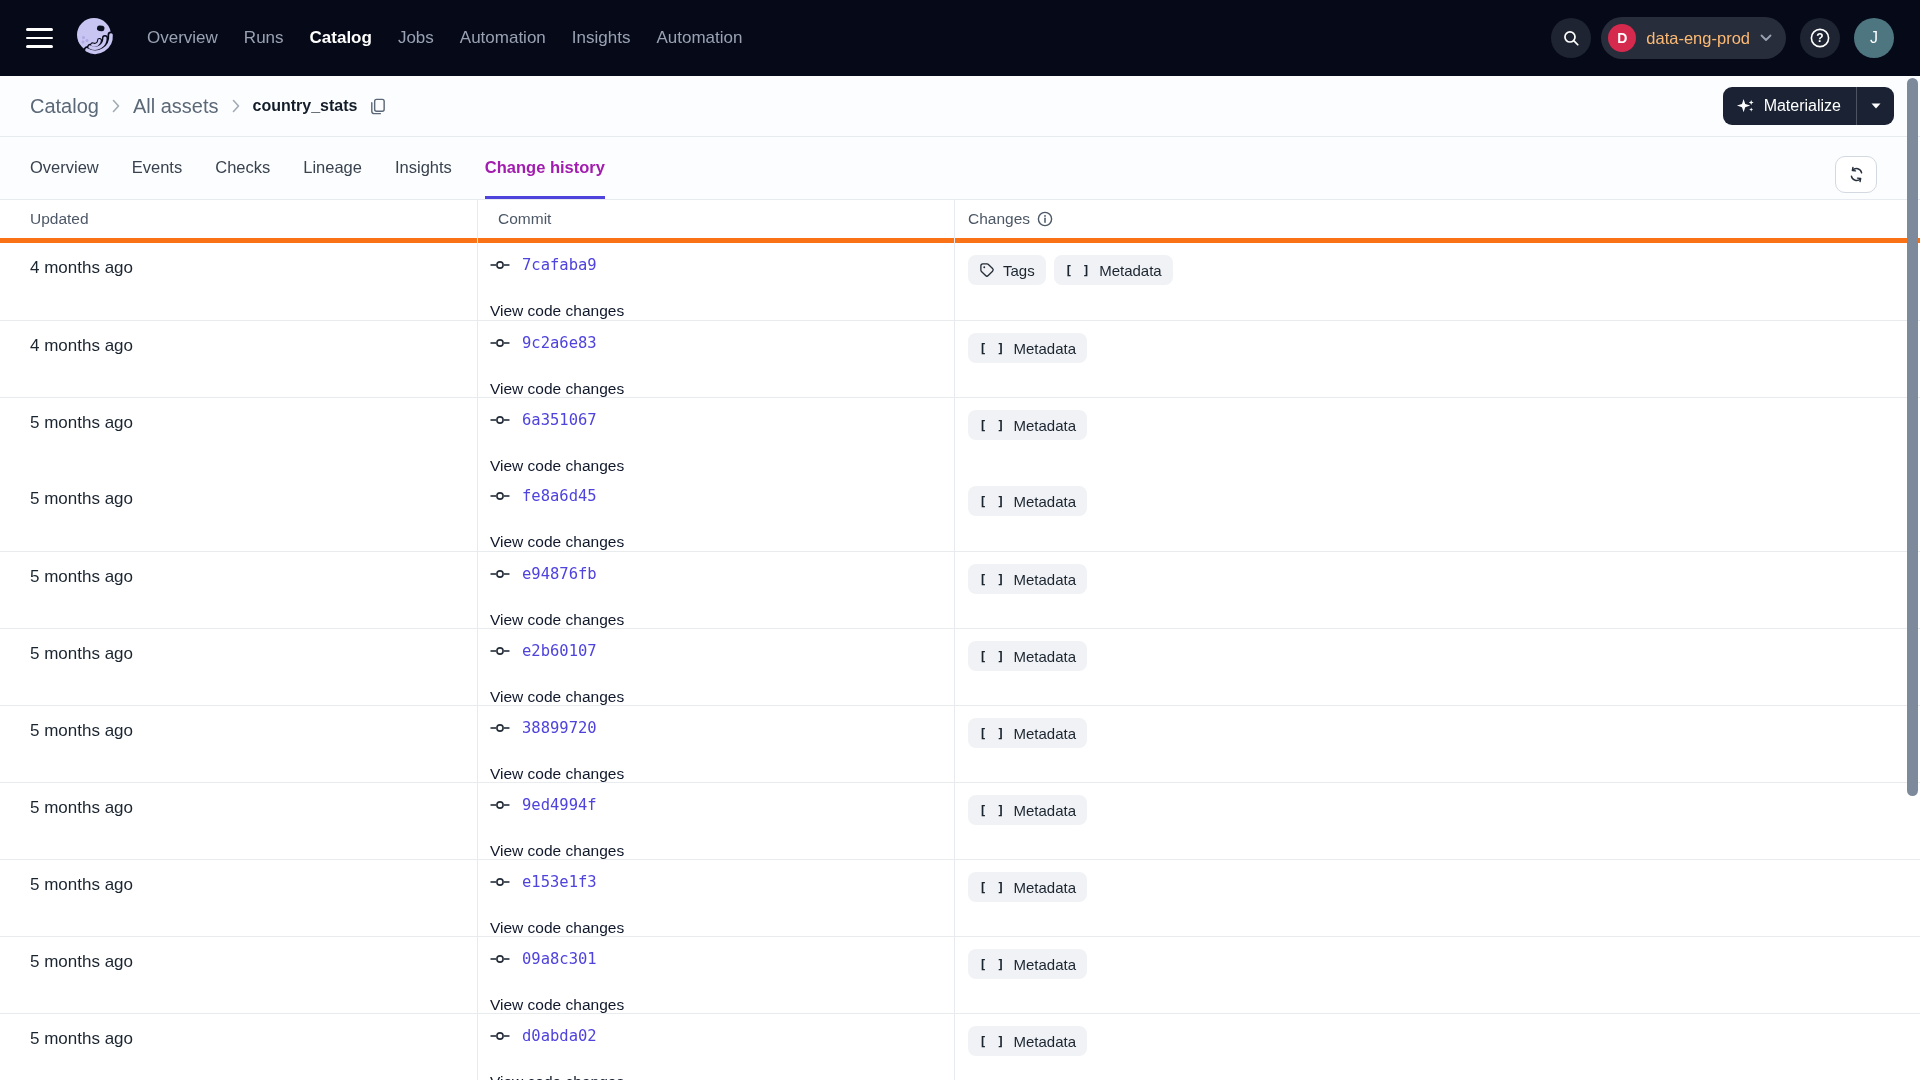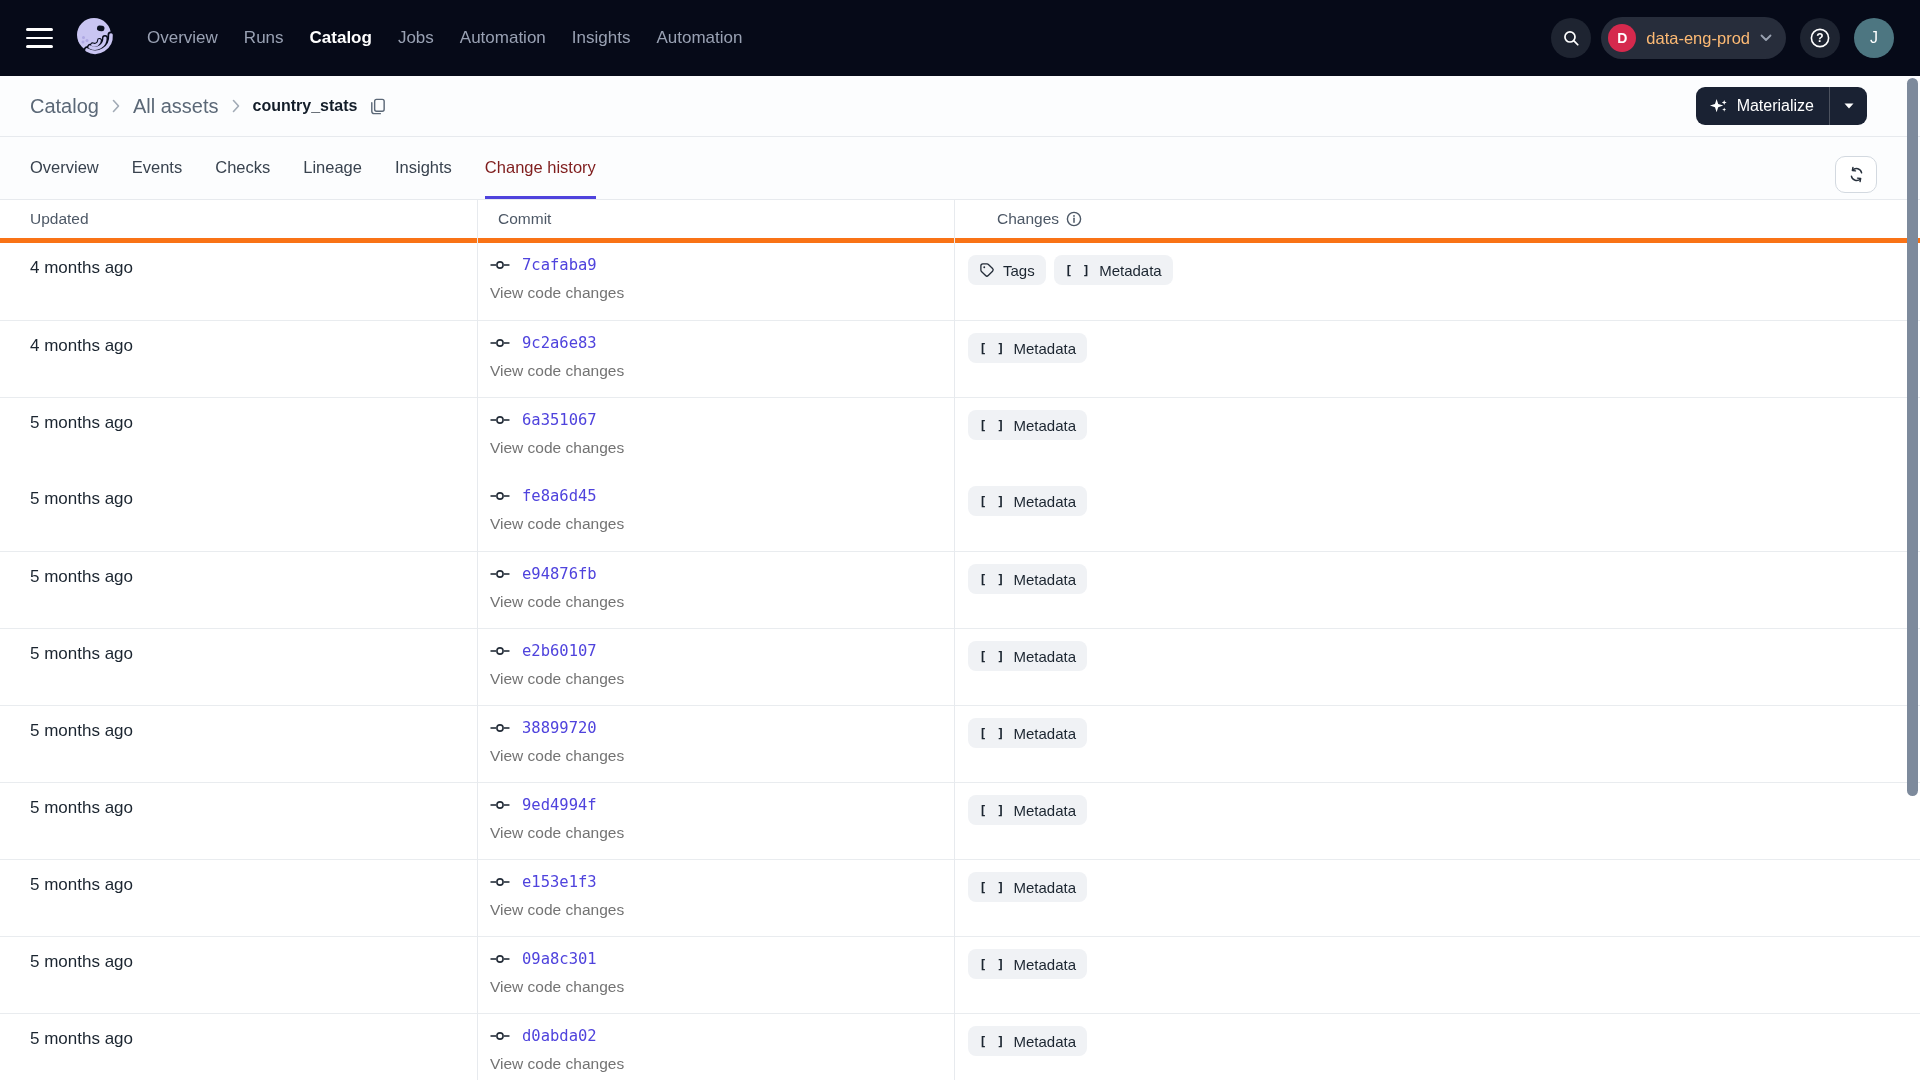--- a/index.html
+++ b/index.html
@@ -27,51 +27,51 @@
   .avatar { width:40px; height:40px; border-radius:50%; background:#4d7681; color:#fff;
             font-size:16px; display:flex; align-items:center; justify-content:center; cursor:pointer; }
 
   
   .crumb-row { display:flex; align-items:center; height:61px; padding-left:30px;
                background:#fcfdfe; border-bottom:1px solid #e7eaee; }
   .crumb-link { font-size:20px; color:#5b6877; cursor:pointer; }
   .crumb-sep { margin:0 13px; display:flex; align-items:center; }
   .crumb-current { font-size:16px; font-weight:600; color:#131d29; }
   .copy-btn { margin-left:11px; display:flex; align-items:center; cursor:pointer; }
-  .mat-btn { margin-left:auto; margin-right:53px; display:flex; align-items:stretch; height:38px;
+  .mat-btn { margin-left:auto; margin-right:26px; display:flex; align-items:stretch; height:38px;
              background:#1a2233; border-radius:9px; color:#fff; overflow:hidden; cursor:pointer; }
   .mat-main { display:flex; align-items:center; gap:9px; padding:0 15px 0 13px; font-size:16px; }
   .mat-divider { width:1px; background:rgba(255,255,255,0.22); }
   .mat-caret { width:37px; display:flex; align-items:center; justify-content:center; }
 
   
   .tabs-row { position:relative; display:flex; height:63px; padding-left:30px;
               background:#fcfdfe; border-bottom:1px solid #e7eaee; }
   .tab { display:flex; align-items:center; margin-right:33px; font-size:16.5px; color:#39434f;
          border-bottom:3px solid transparent; padding-top:2px; cursor:pointer; white-space:nowrap; }
-  .tab.active { color:#7f1d1d; font-weight:400; border-bottom-color:#4f43dd; }
+  .tab.active { color:#a21caf; font-weight:700; border-bottom-color:#4f43dd; }
   .refresh-btn { position:absolute; right:43px; top:19px; width:42px; height:37px;
                  border:1px solid #d3d9e0; border-radius:10px; background:#fff; display:flex;
                  align-items:center; justify-content:center; cursor:pointer; }
 
   
   .thead { display:flex; height:43px; align-items:center; border-bottom:5px solid #f97316;
            font-size:15.5px; color:#4d5866; background:#fff; }
   .th1 { width:477px; padding-left:30px; }
   .th2 { width:477px; padding-left:21px; }
-  .th3 { flex:1; padding-left:14px; display:flex; align-items:center; gap:7px;margin-left:29px; }
+  .th3 { flex:1; padding-left:14px; display:flex; align-items:center; gap:7px; }
   .vline { position:absolute; top:200px; bottom:0; width:1px; background:#e7eaee; }
 
   .row { display:flex; height:77px; border-top:1px solid #e9ecef; background:#fff; }
   .row.no-top { border-top:none; }
   .cell-updated { width:477px; padding:15px 0 0 30px; font-size:17px; color:#1b2530; }
   .cell-commit { width:477px; padding:13px 0 0 13px; }
   .commit-line { display:flex; align-items:center; gap:12px; }
   .hash { font-family:"DejaVu Sans Mono", monospace; font-size:15.5px; color:#4f43dd; cursor:pointer; }
-  .vcc { display:inline-block; margin-top:10px; font-size:15.5px; color:#737373; cursor:pointer; }
+  .vcc { display:inline-block; margin-top:28px; font-size:15.5px; color:#0f172a; cursor:pointer; }
   .cell-changes { flex:1; padding:12px 0 0 14px; display:flex; align-items:flex-start; gap:8px; }
   .badge { display:inline-flex; align-items:center; gap:8px; height:30px; padding:0 11px;
            background:#f0f2f5; border-radius:8px; font-size:15px; color:#1b2530; white-space:nowrap; }
   .brk { font-family:"DejaVu Sans Mono", monospace; font-size:13px; font-weight:700; letter-spacing:1px; color:#1b2530; }
 
   
   .scroll-thumb { position:absolute; right:2px; top:78px; width:11px; height:718px;
                   border-radius:6px; background:#7d8a9c; }
 </style>
 </head>

